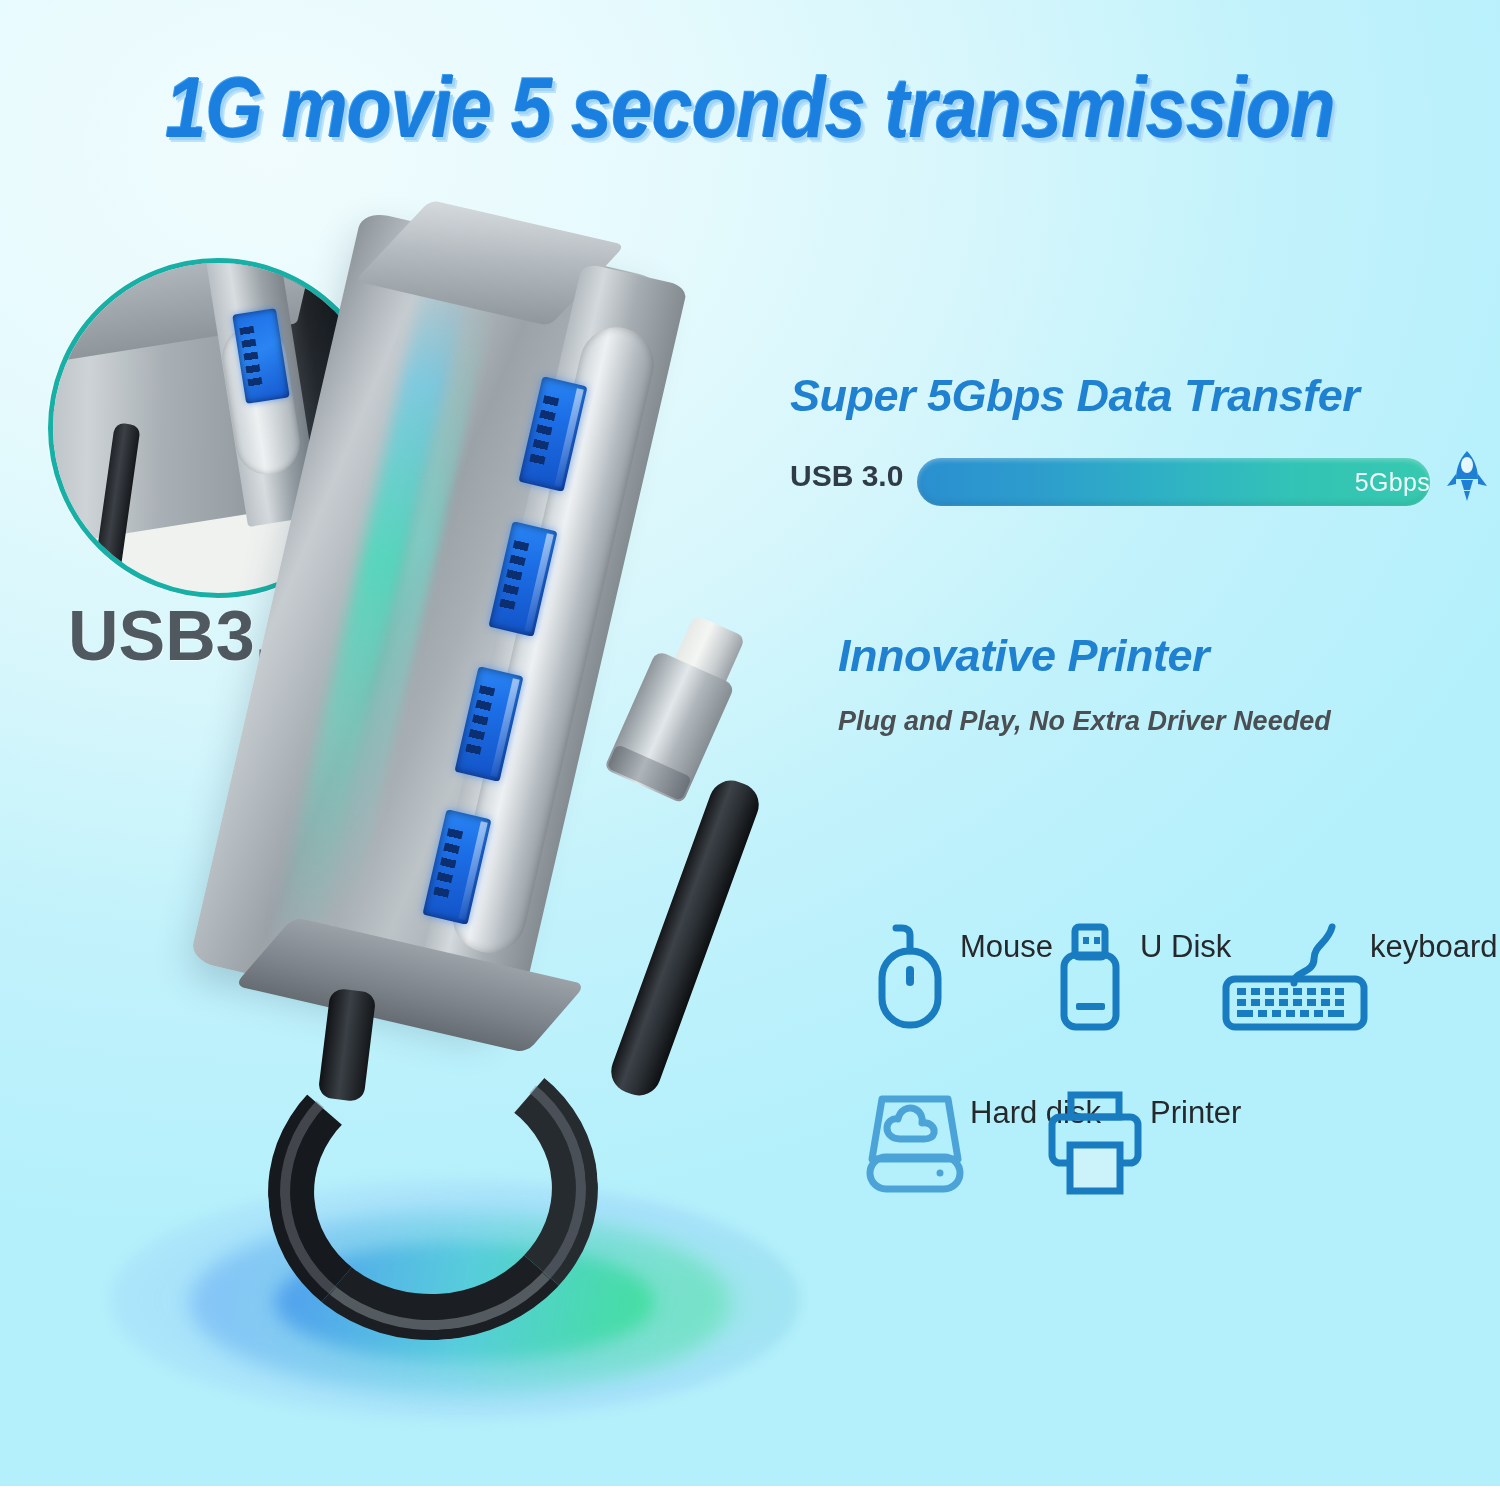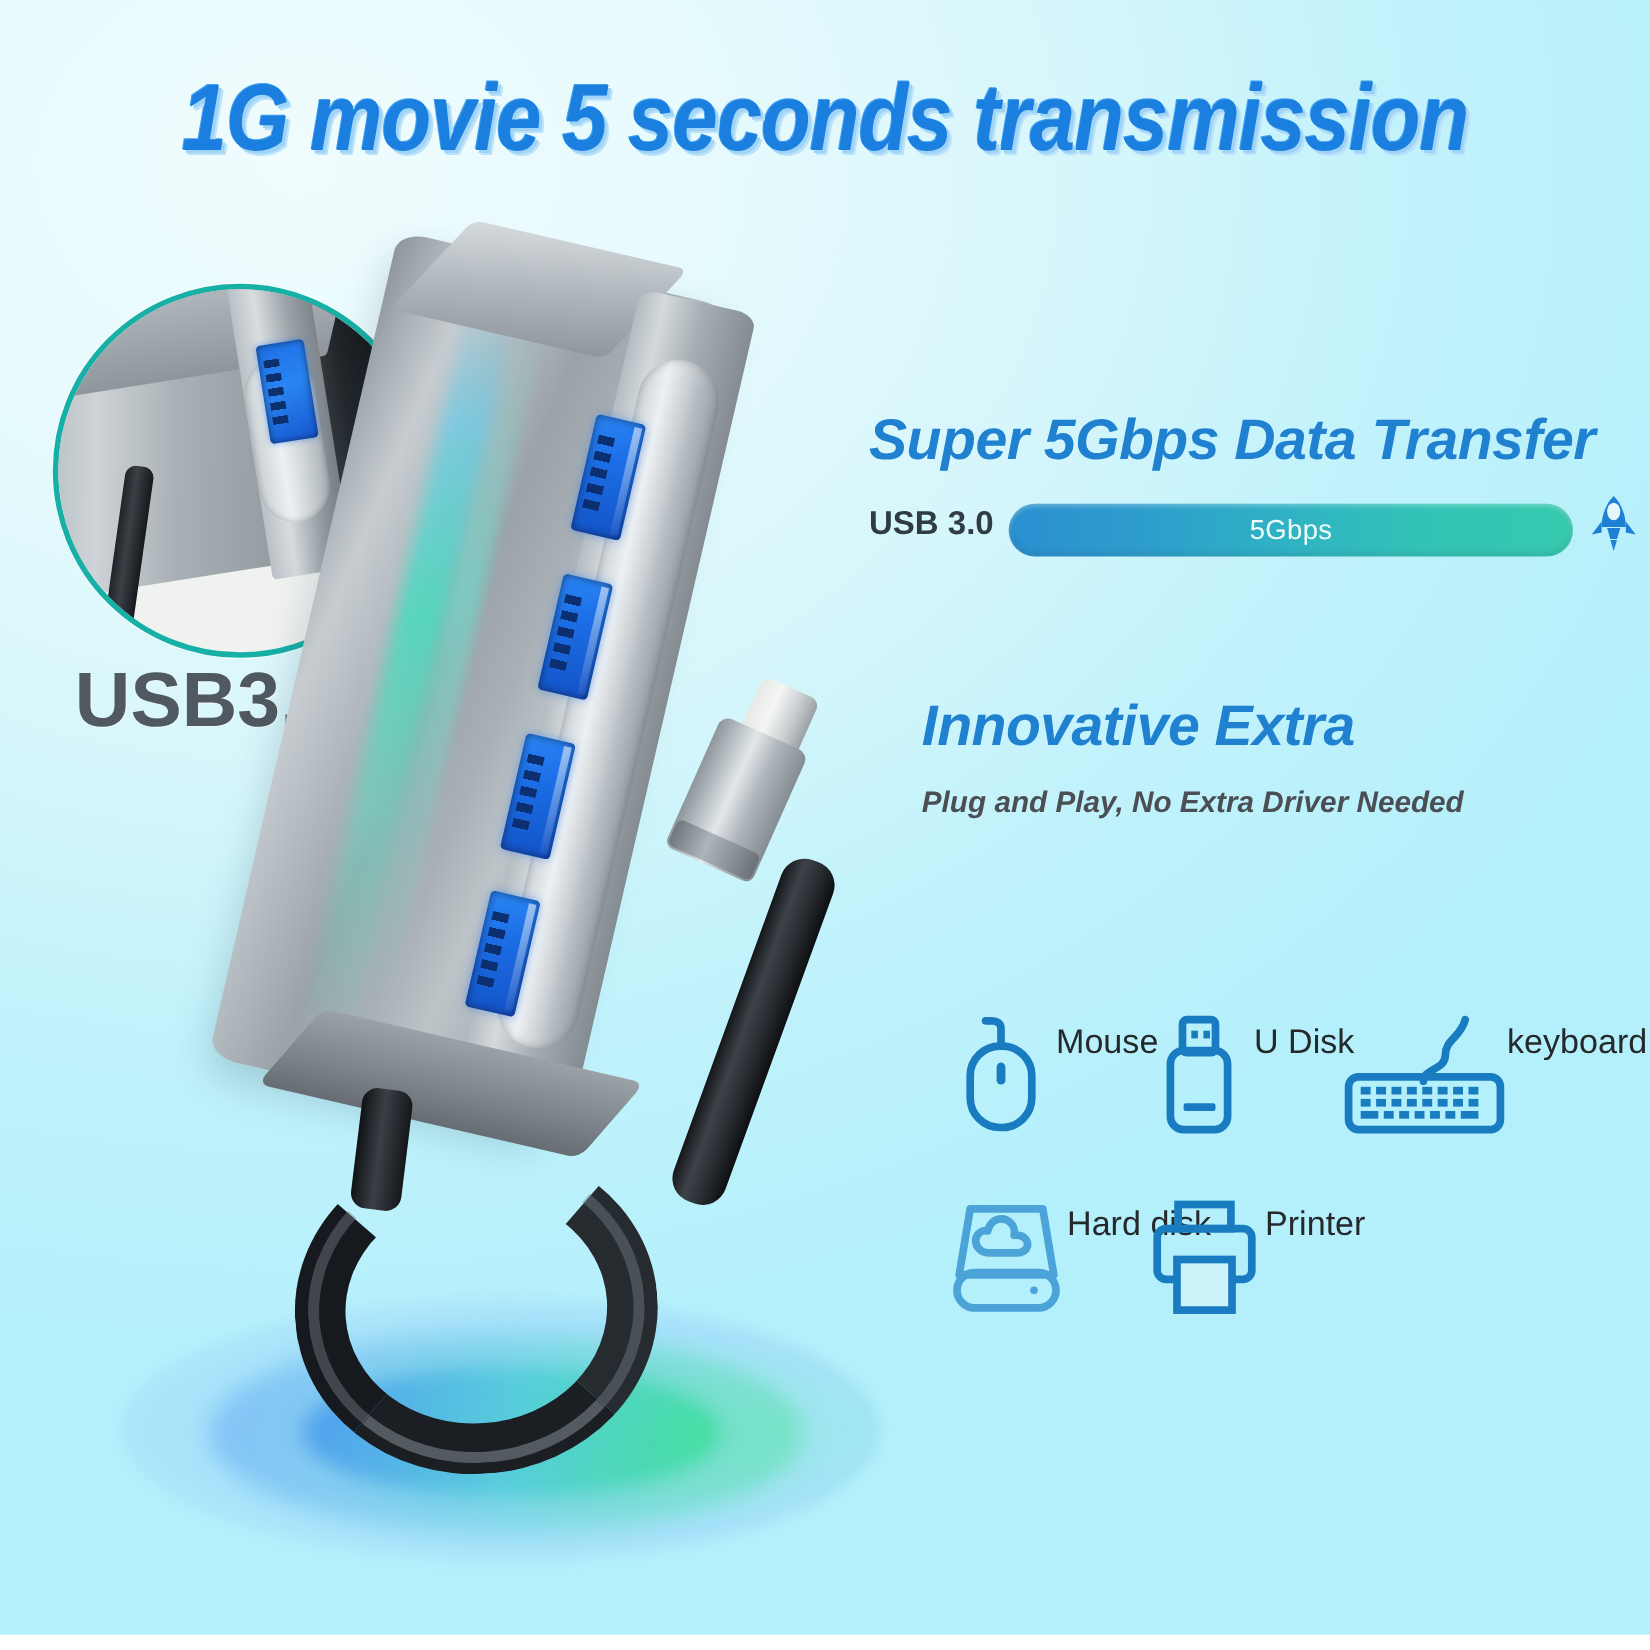--- a/index.html
+++ b/index.html
@@ -329,21 +329,21 @@
     left: 324px; top: 990px;
     width: 46px; height: 110px;
     background: linear-gradient(90deg,#101215,#3a4046 45%,#14171a 100%);
     border-radius: 14px;
     transform: rotate(7deg);
   }
 
   
   .section-transfer { position: absolute; left: 790px; top: 370px; width: 700px; }
   .head-blue {
-    font-size: 52px;
+    font-size: 45px;
     font-style: italic;
     font-weight: 700;
     color: #1f81cf;
     letter-spacing: -.5px;
     white-space: nowrap;
   }
   .speed-row {
     position: absolute;
     left: 0px;
     top: 78px;
@@ -361,21 +361,21 @@
   }
   .speed-bar {
     position: relative;
     flex: 1 1 auto;
     height: 48px;
     border-radius: 24px;
     background: linear-gradient(90deg, #2a8fd0 0%, #2d9ccd 22%, #2fb3c4 50%, #33c3b6 74%, #36c9af 100%);
     box-shadow: inset 0 2px 5px rgba(255,255,255,.32), inset 0 -3px 7px rgba(0,0,0,.10);
     display: flex;
     align-items: center;
-    justify-content: center;
+    justify-content: flex-end;
     margin-top: 12px;
   }
   .speed-label {
     font-size: 25px;
     color: #f2fbfb;
     font-weight: 400;
     letter-spacing: .3px;
   }
   .rocket { width: 46px; height: 52px; flex: 0 0 auto; }
 
@@ -487,21 +487,21 @@
         <ellipse cx="23" cy="15" rx="6" ry="8" fill="#e6f7fb"></ellipse>
         <path d="M12 24 L3 36 L12 34 Z" fill="#1f7fd4"></path>
         <path d="M34 24 L43 36 L34 34 Z" fill="#1f7fd4"></path>
         <path d="M17 30 L29 30 L26 40 L20 40 Z" fill="#1f7fd4"></path>
         <path d="M20 41 L26 41 L23 51 Z" fill="#1f7fd4"></path>
       </svg>
     </div>
   </div>
 
   <div class="section-design">
-    <div class="head-blue">Innovative Extra</div>
+    <div class="head-blue">Innovative Printer</div>
     <div class="sub-gray">Plug and Play, No Extra Driver Needed</div>
   </div>
 
   <div class="icon-grid">
 
     <div class="icon-row">
 
       <div class="icon-cell">
         <div class="icon-art">
           <svg width="100" height="112" viewBox="0 0 100 112">

